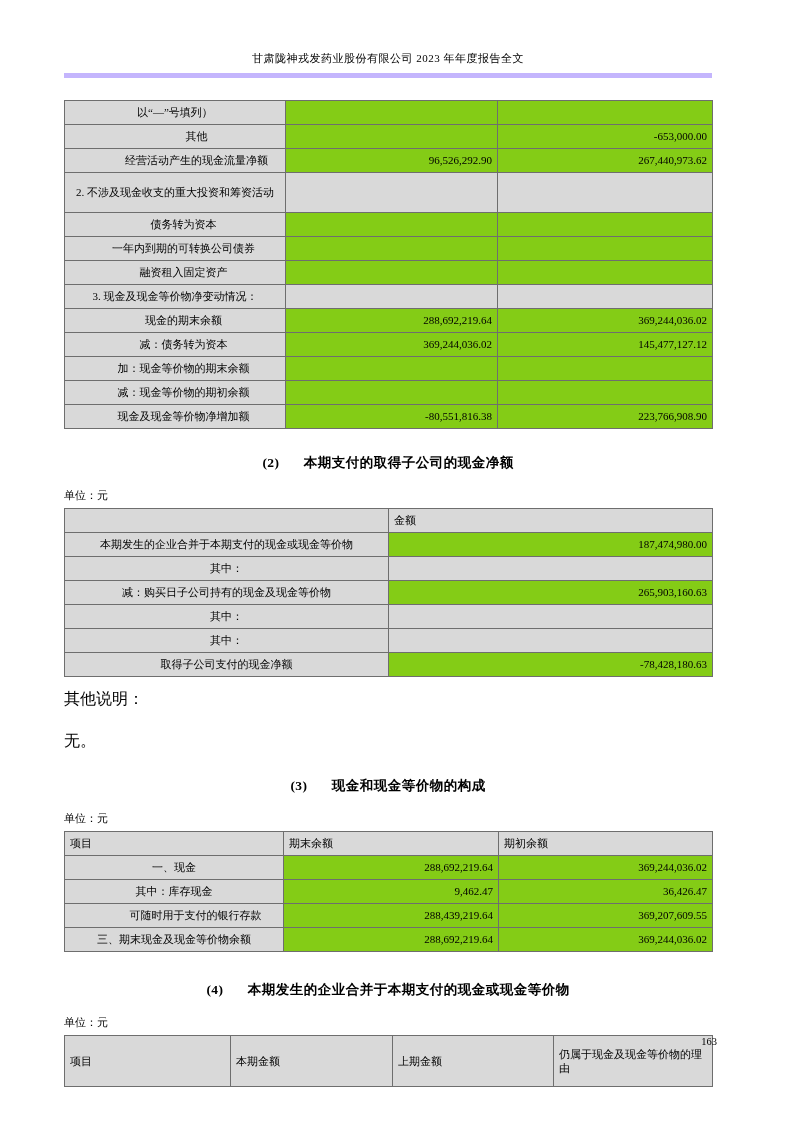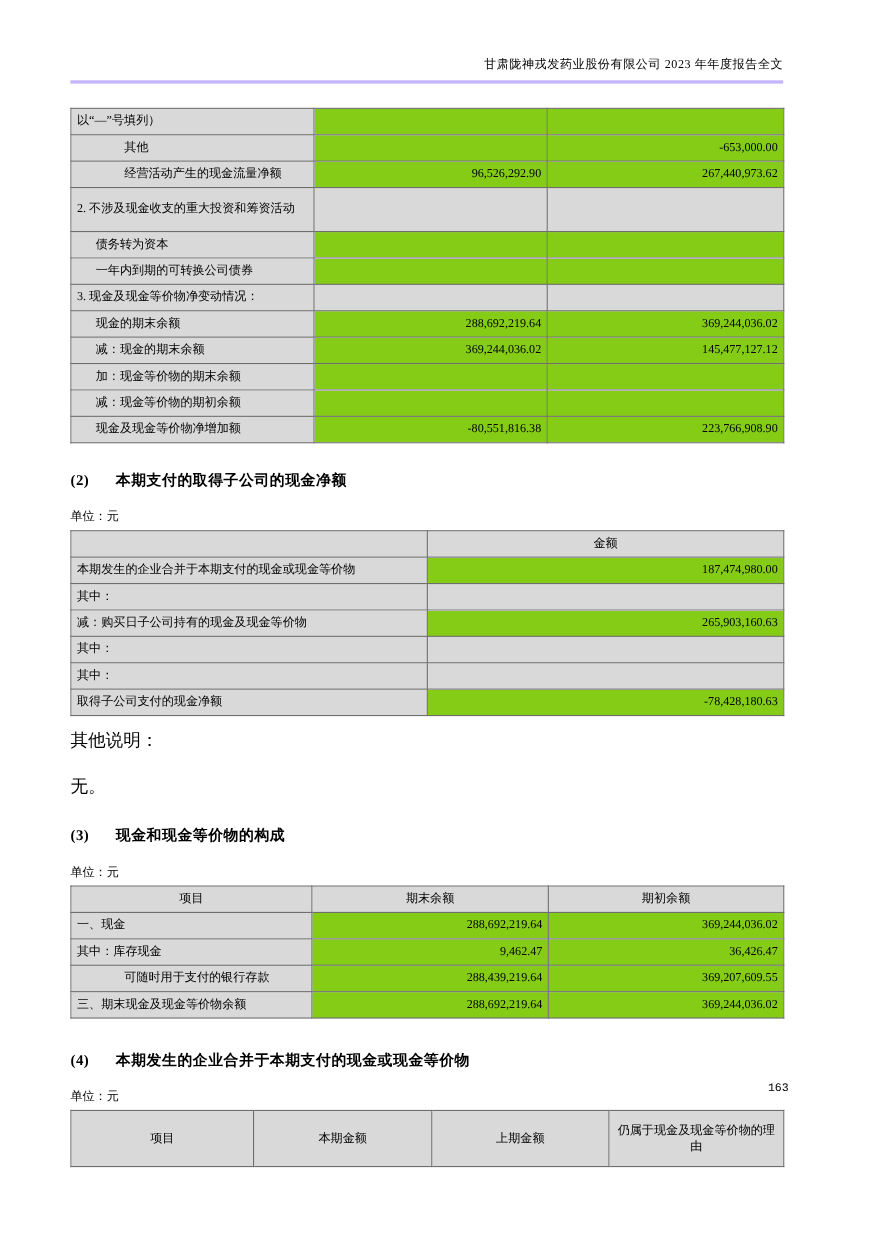--- a/index.html
+++ b/index.html
@@ -8,22 +8,22 @@
     background: #ffffff;
     color: #000;
     font-family: "Liberation Serif", serif;
     position: relative;
     overflow: hidden;
   }
   .page-header {
     margin: 0 81px 0 64px;
     padding-top: 51px;
     padding-bottom: 7px;
-    border-bottom: 3px solid #c4b5fd;
-    text-align: right;
+    border-bottom: 5px solid #c4b5fd;
+    text-align: center;
     font-size: 11px;
     letter-spacing: 0.5px;
   }
   .content { margin: 0 81px 0 64px; }
 
   table {
     border-collapse: collapse;
     width: 648px;
     table-layout: fixed;
     font-size: 11px;
@@ -33,52 +33,52 @@
     padding: 1px 5px;
     height: 21px;
     line-height: 1.3;
     vertical-align: middle;
     overflow: hidden;
     word-break: break-all;
   }
   th {
     background: #d9d9d9;
     font-weight: normal;
-    text-align: center;
-  }
-  td.lbl { background: #d9d9d9; text-align: left; }
+    text-align: left;
+  }
+  td.lbl { background: #d9d9d9; text-align: center; }
   td.ind1 { padding-left: 22px; }
   td.ind2 { padding-left: 48px; margin-left: 18px; }
   td.val { background: #84cc16; text-align: right; }
   td.val.shaded { background: #d9d9d9; }
   tr.tall td { height: 37px; }
   tr.hdr4 th { height: 48px; }
 
   .tbl1 { margin-top: 22px; }
   .section-heading {
     margin-top: 25px;
     font-size: 13.5px;
     font-weight: bold;
     letter-spacing: 0.5px;
+    text-align: center;
   }
   .section-heading .sec-title { margin-left: 24px; }
   .unit-line {
     font-size: 11px;
     margin-top: 16px;
     margin-bottom: 5px;
   }
   .body-text { font-size: 16px; margin-top: 12px; }
   .body-text.none-text { margin-top: 21px; }
   .sh-gap { margin-top: 29px; }
   .page-number {
     position: absolute;
-    top: 984px;
+    top: 1036px;
     right: 76px;
     font-size: 10.5px;
-    font-family: Liberation Mono, monospace;
   }
 </style>
 </head>
 <body>
 
 <div class="page-header">甘肃陇神戎发药业股份有限公司 2023 年年度报告全文</div>
 
 <div class="content">
 
   <table class="tbl1">
@@ -112,31 +112,36 @@
           <td class="lbl ind1">债务转为资本</td>
           <td class="val"></td>
           <td class="val"></td>
         </tr>
         <tr>
           <td class="lbl ind1">一年内到期的可转换公司债券</td>
           <td class="val"></td>
           <td class="val"></td>
         </tr>
         <tr>
+          <td class="lbl ind1">融资租入固定资产</td>
+          <td class="val"></td>
+          <td class="val"></td>
+        </tr>
+        <tr>
           <td class="lbl">3. 现金及现金等价物净变动情况：</td>
           <td class="val shaded"></td>
           <td class="val shaded"></td>
         </tr>
         <tr>
           <td class="lbl ind1">现金的期末余额</td>
           <td class="val">288,692,219.64</td>
           <td class="val">369,244,036.02</td>
         </tr>
         <tr>
-          <td class="lbl ind1">减：现金的期末余额</td>
+          <td class="lbl ind1">减：债务转为资本</td>
           <td class="val">369,244,036.02</td>
           <td class="val">145,477,127.12</td>
         </tr>
         <tr>
           <td class="lbl ind1">加：现金等价物的期末余额</td>
           <td class="val"></td>
           <td class="val"></td>
         </tr>
         <tr>
           <td class="lbl ind1">减：现金等价物的期初余额</td>

